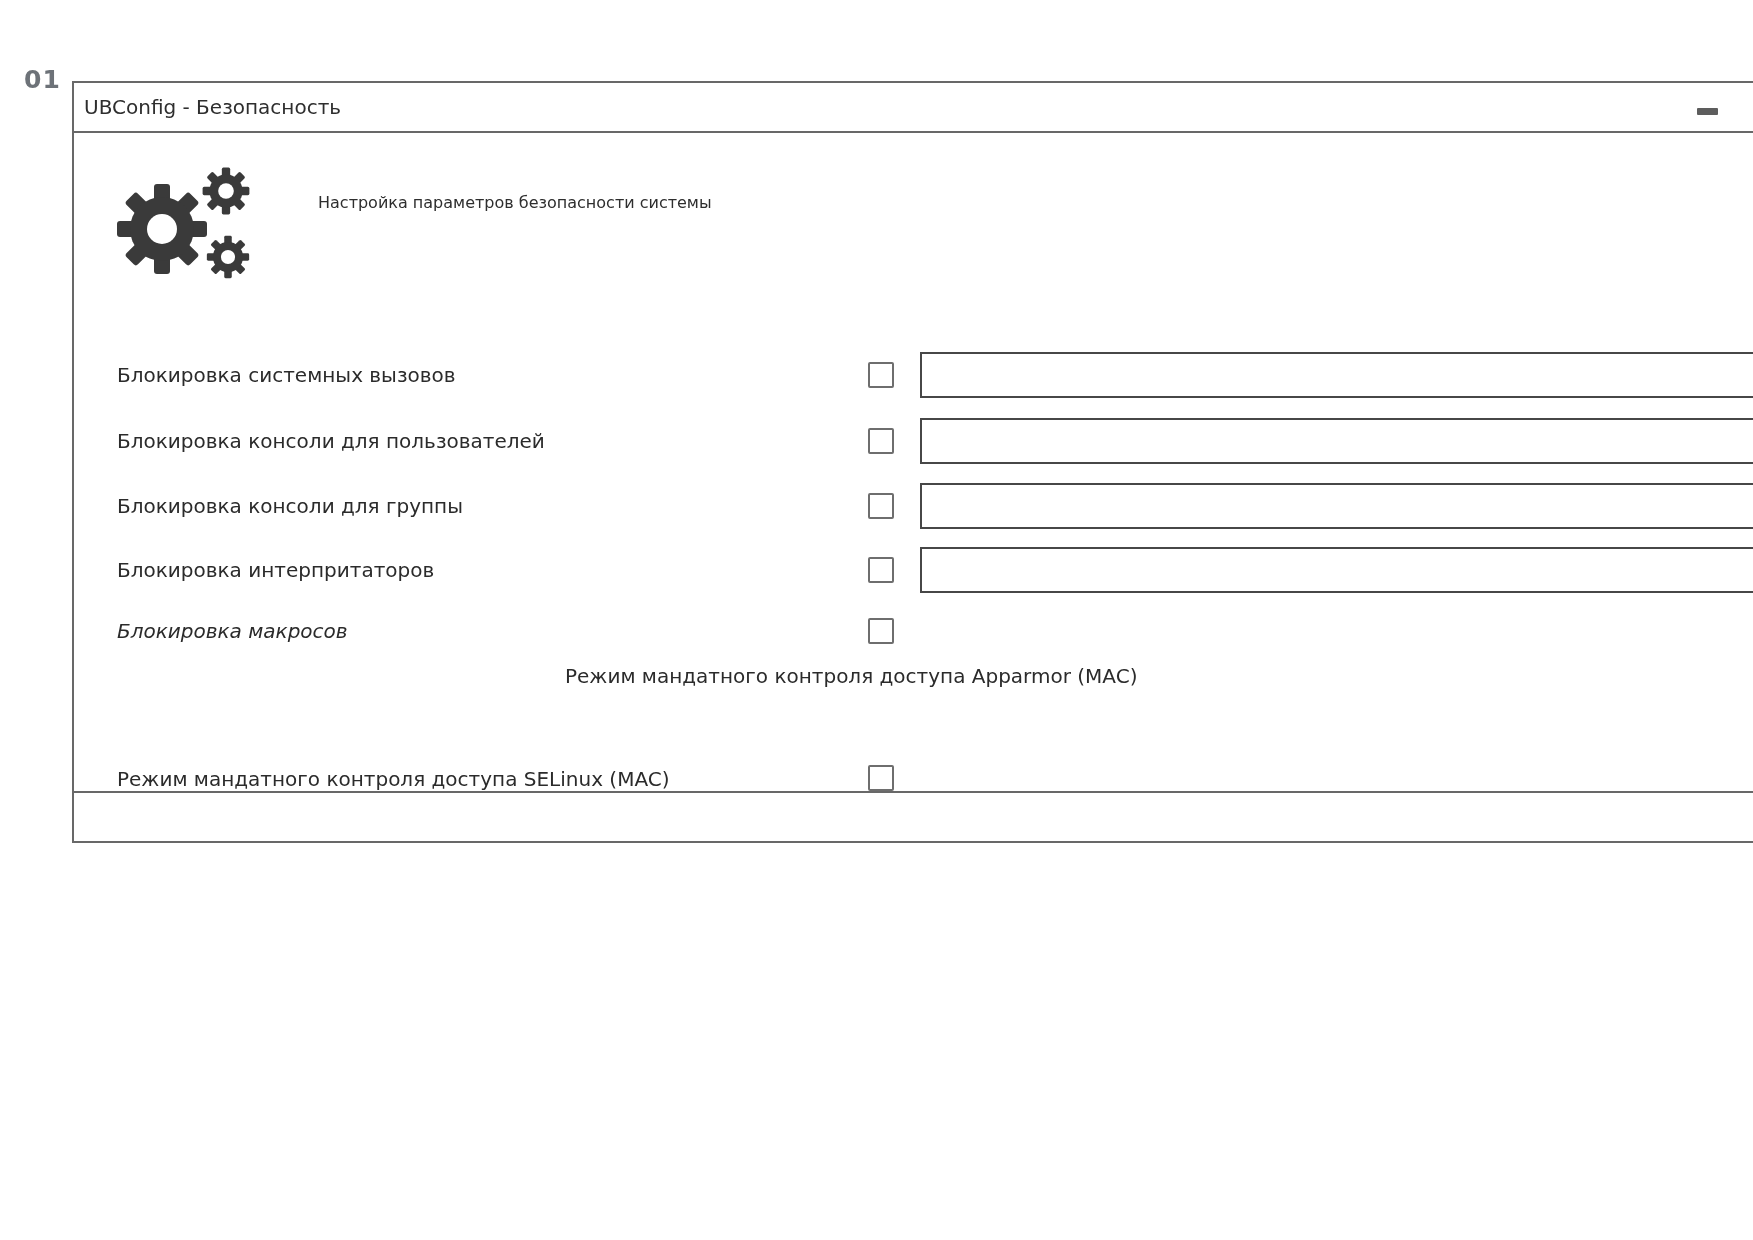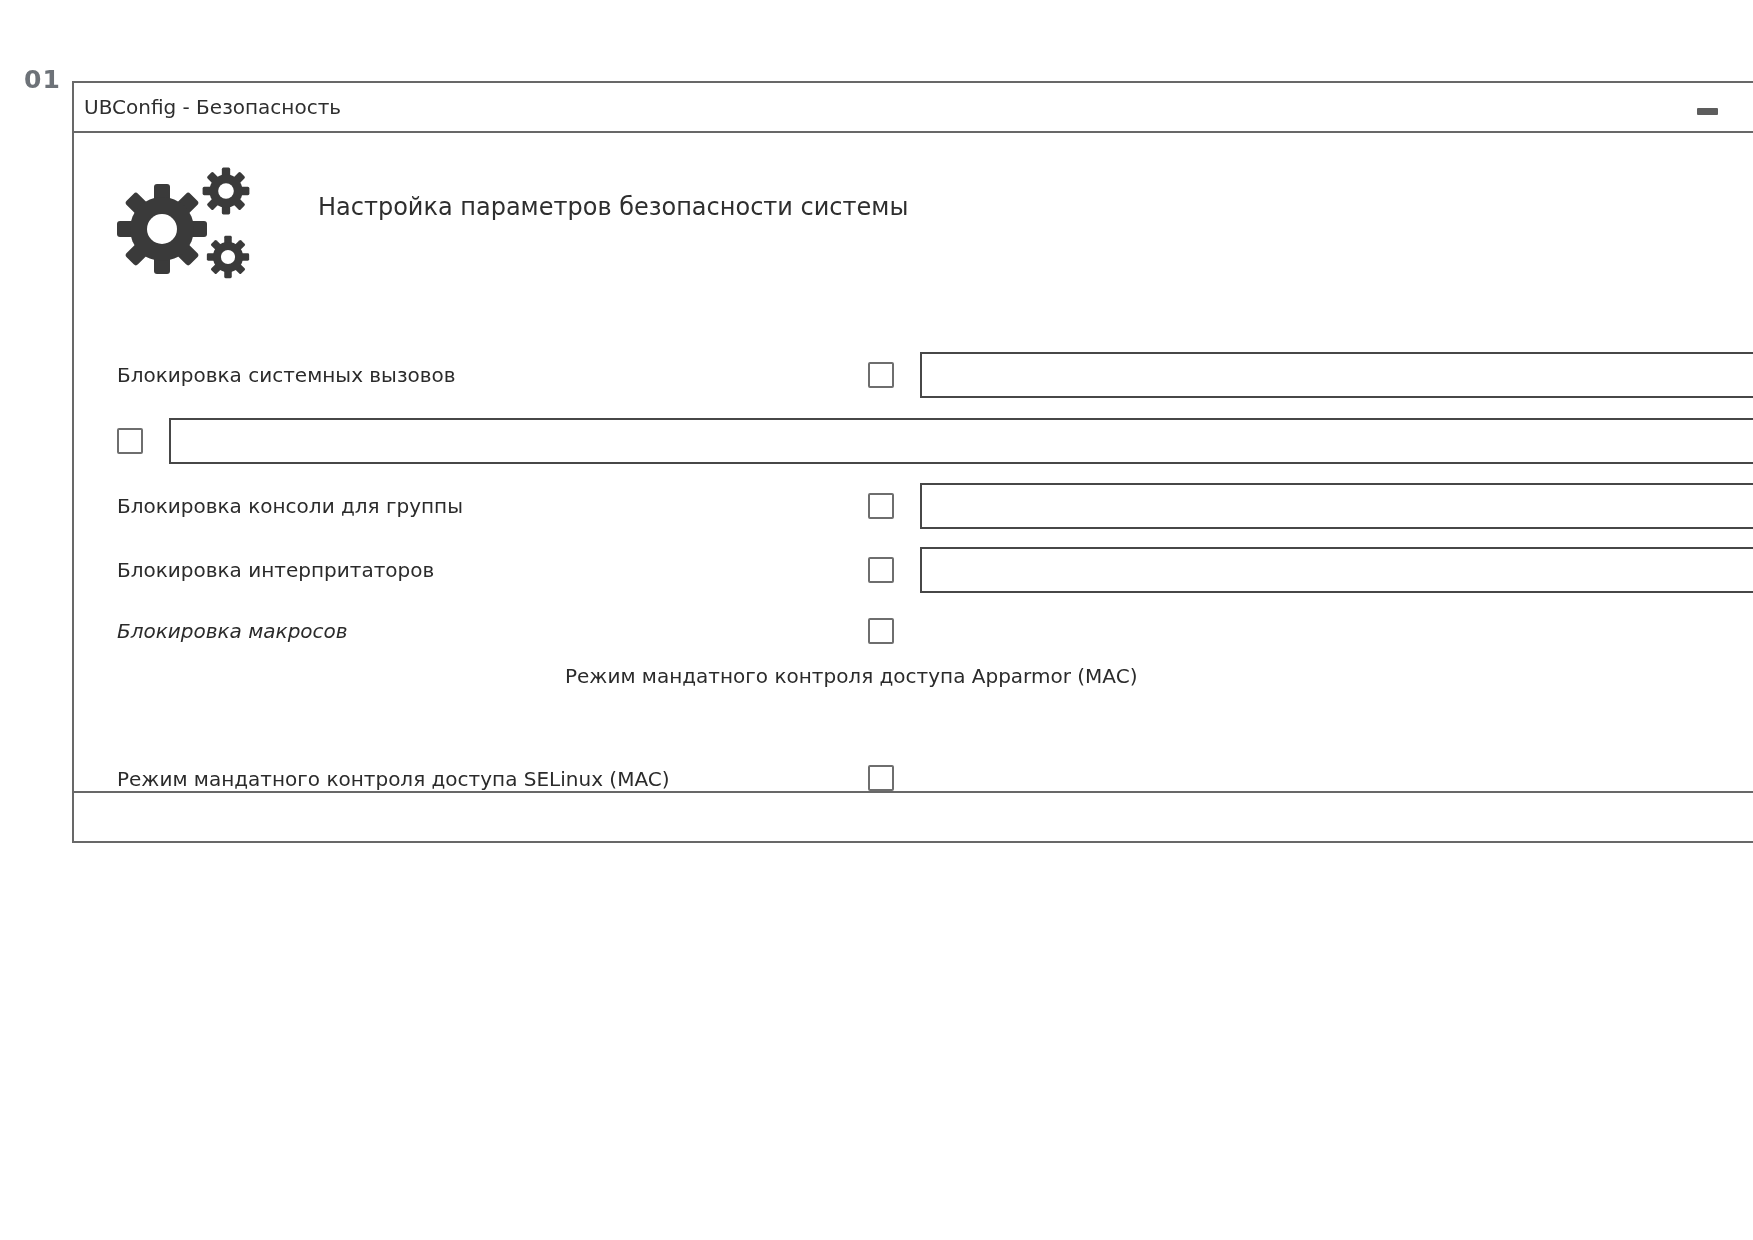--- a/index.html
+++ b/index.html
@@ -47,21 +47,21 @@
     margin-top: 8px;
   }
   .content {
     flex: 1 1 auto; position: relative;
   }
   .hero-icon {
     position: absolute; left: 36px; top: 28px;
   }
   .hero-text {
     position: absolute; left: 244px; top: 60px;
-    font-size: 24px; color: #2e2e2e; white-space: nowrap;
+    font-size: 16px; color: #2e2e2e; white-space: nowrap;
   }
   .row {
     position: absolute; left: 43px; right: 32px; height: 46px;
     display: flex; align-items: center;
   }
   .row-label {
     width: 751px; flex: 0 0 751px;
     font-size: 20px; color: #2b2b2b; white-space: nowrap;
   }
   .checkbox {
@@ -137,20 +137,21 @@
 
     <div class="hero-text">Настройка параметров безопасности системы</div>
 
     <div class="row row-0">
       <span class="row-label">Блокировка системных вызовов</span>
       <span class="checkbox"></span>
       <input class="text-field" type="text" value="" style="">
     </div>
 
     <div class="row row-1">
+      <span class="row-label">Блокировка консоли для пользователей</span>
       <span class="checkbox"></span>
       <input class="text-field" type="text" value="" style="">
     </div>
 
     <div class="row row-2">
       <span class="row-label">Блокировка консоли для группы</span>
       <span class="checkbox"></span>
       <input class="text-field" type="text" value="" style="">
     </div>
 

